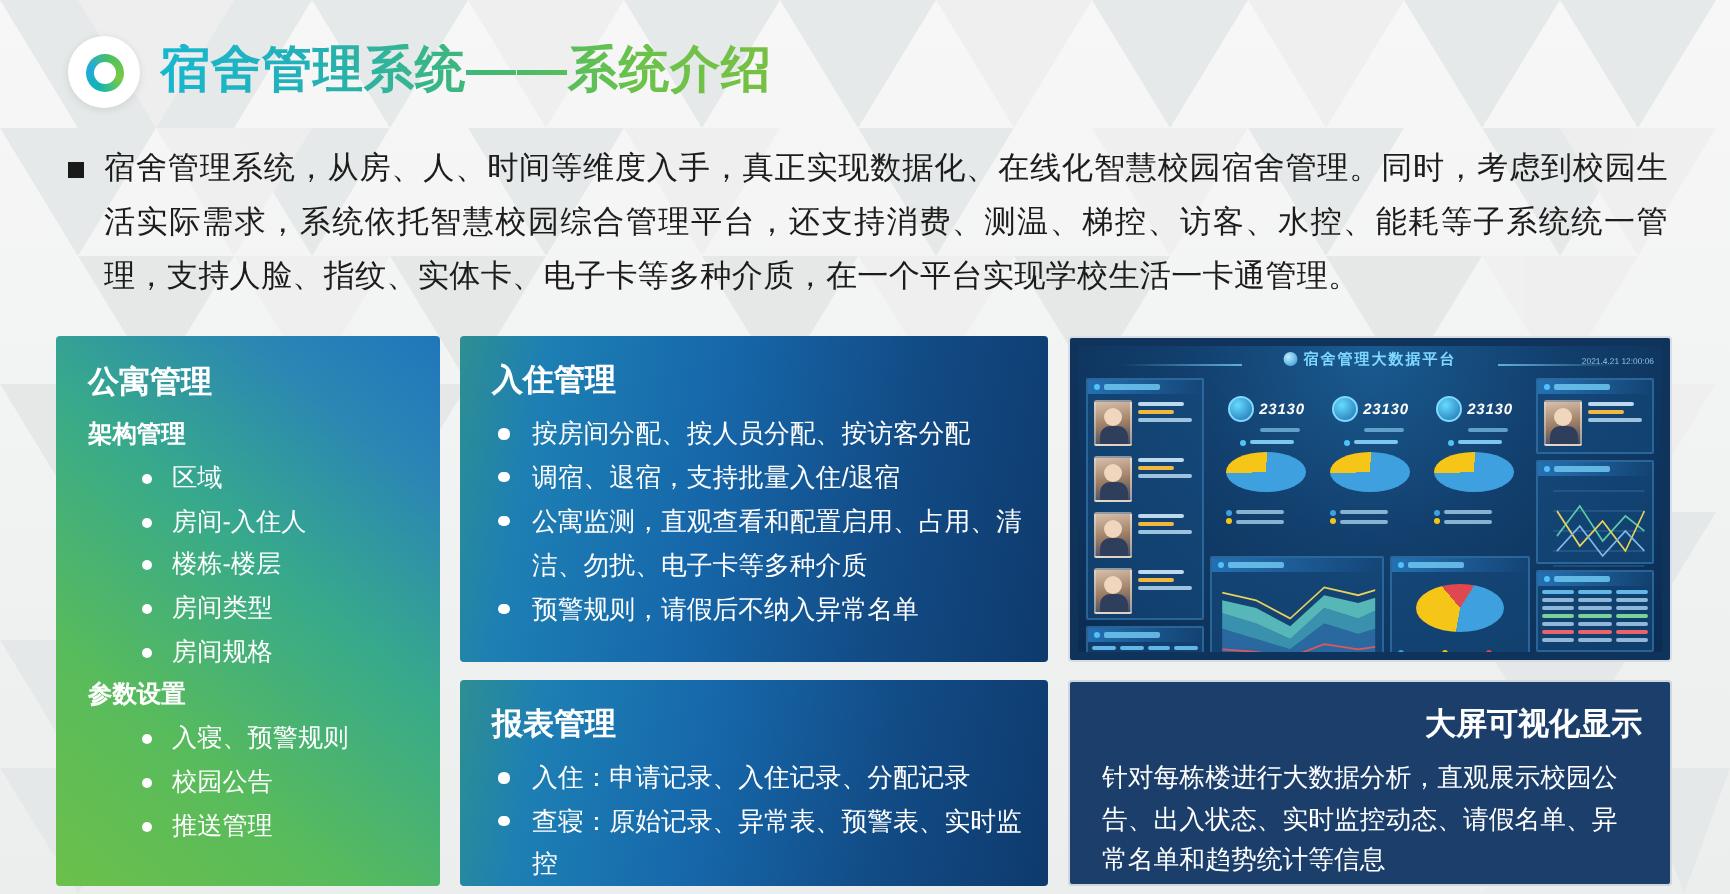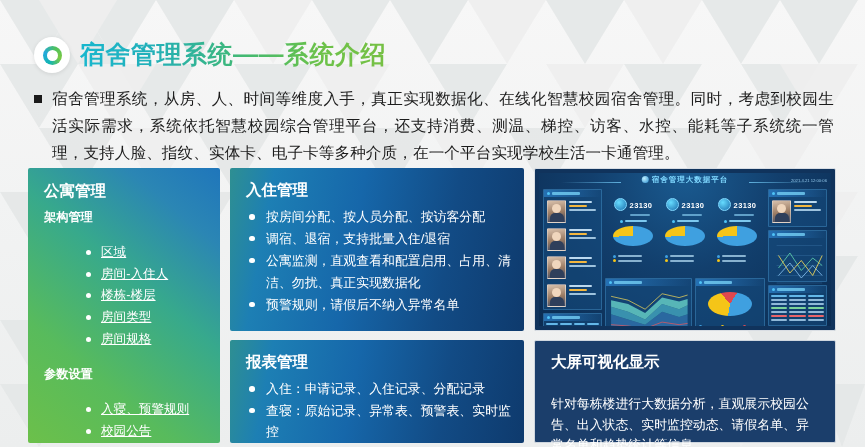--- a/index.html
+++ b/index.html
@@ -6,21 +6,21 @@
   body{
     width:865px;height:447px;overflow:hidden;
     font-family:"Liberation Sans","DejaVu Sans",sans-serif;
     background:#f2f2f2;
     position:relative;
   }
   
   #bg-texture{position:absolute;inset:0;z-index:0;}
   
   .slide{position:relative;z-index:2;width:865px;height:447px;}
-  .title-row{position:absolute;left:34px;top:37px;display:flex;align-items:center;text-align:right;}
+  .title-row{position:absolute;left:34px;top:18px;display:flex;align-items:center;text-align:right;}
   .title-ring{
     width:36px;height:36px;border-radius:50%;
     background:#ffffff;
     box-shadow:0 1px 4px rgba(0,0,0,.10);
     display:flex;align-items:center;justify-content:center;
     margin-right:10px;
   }
   .title-ring .ring-inner{
     width:19px;height:19px;border-radius:50%;
     background:conic-gradient(from 200deg,#13b5b1,#23a9dd,#4ec15f,#7ac943,#13b5b1);
@@ -30,40 +30,40 @@
     content:"";position:absolute;left:4px;top:4px;width:11px;height:11px;
     border-radius:50%;background:#ffffff;
   }
   .slide-title{
     font-size:25px;font-weight:bold;letter-spacing:.5px;
     background:linear-gradient(90deg,#18b7ce 0%,#23b0b8 24%,#44b96f 55%,#6cc24a 78%,#76c044 100%);
     -webkit-background-clip:text;background-clip:text;color:transparent;
     white-space:nowrap;line-height:1.1;
   }
   
-  .para-block{position:absolute;left:34px;top:72px;width:800px;display:flex;margin-top:14px;}
+  .para-block{position:absolute;left:34px;top:72px;width:800px;display:flex;}
   .para-bullet{
     width:8px;height:8px;background:#1a1a1a;flex:0 0 auto;margin-top:9px;margin-right:10px;
   }
   .para-text{
     font-size:15.6px;color:#1c1c1c;line-height:1.72;letter-spacing:.1px;
     text-align:justify;text-justify:inter-ideograph;
   }
   
   .cards{position:absolute;left:0;top:168px;width:865px;height:276px;}
   .card{position:absolute;border-radius:2px;box-sizing:border-box;color:#fff;}
   
   #card-apartment{
     left:28px;top:0;width:192px;height:275px;
     background:linear-gradient(40deg,#6cc04a 0%,#58bb5c 28%,#37a98c 58%,#2b86b4 82%,#1f76bb 100%);
     padding:13px 14px 10px 16px;
   }
   #card-apartment .c-title{font-size:15.5px;font-weight:bold;margin-bottom:7px;}
   #card-apartment .c-sub{font-size:12.2px;font-weight:bold;margin:2px 0 3px 0;}
-  #card-apartment ul{list-style:none;margin:16px;padding:0 0 0 26px;text-decoration:underline;}
+  #card-apartment ul{list-style:none;margin:1px;padding:0 0 0 26px;}
   #card-apartment li{font-size:12.6px;line-height:1.72;position:relative;padding-left:15px;}
   #card-apartment li::before{
     content:"";position:absolute;left:0;top:8px;width:5px;height:5px;border-radius:50%;background:#fff;
   }
   
   #card-checkin{
     left:230px;top:0;width:294px;height:163px;
     background:linear-gradient(100deg,#2e8f92 0%,#1d7fb4 14%,#1667aa 42%,#124b85 72%,#0e3a6d 100%);
     padding:12px 13px 8px 16px;
   }
@@ -85,21 +85,21 @@
   
   #card-dashboard{
     left:534px;top:0;width:302px;height:163px;
     background:#10335c;border:1px solid #d8dde3;padding:4px;
   }
   
   #card-bigscreen{
     left:534px;top:172px;width:302px;height:103px;
     background:#1b3e6b;border:1px solid #cfd6de;padding:11px 14px 8px 16px;
   }
-  #card-bigscreen .c-title{font-size:15.5px;font-weight:bold;margin-bottom:21px;}
+  #card-bigscreen .c-title{font-size:15.5px;font-weight:bold;margin-bottom:6px;text-align:right;}
   #card-bigscreen .c-body{font-size:12.9px;line-height:1.6;}
 
   
   .dash{position:relative;width:100%;height:100%;background:
      radial-gradient(ellipse at 50% 0%,#1a5b91 0%,#123f6d 45%,#0b2c52 100%);
      overflow:hidden;}
   .dash-hd{height:16px;position:relative;}
   .dash-hd .dt{
     position:absolute;left:50%;transform:translateX(-50%);top:2px;
     font-size:7.5px;font-weight:bold;color:#7fd8ff;letter-spacing:1px;white-space:nowrap;text-align:center;
@@ -111,21 +111,21 @@
     content:"";position:absolute;top:9px;height:1px;width:60px;
     background:linear-gradient(90deg,rgba(80,180,240,0),rgba(120,210,255,.75));
   }
   .dash-hd::before{left:22px;}
   .dash-hd::after{right:22px;transform:scaleX(-1);}
   .dash-body{display:flex;gap:3px;padding:0 4px;height:calc(100% - 18px);}
   .dcol{display:flex;flex-direction:column;gap:3px;}
   .dcol.l{width:62px;}
   .dcol.c{flex:1;}
   .dcol.r{width:62px;}
-  .pan{background:rgba(22,76,128,.55);border:1px solid rgba(86,170,225,.35);border-radius:1px;position:relative;}
+  .pan{background:rgba(22,76,128,.55);border:1px solid rgba(86,170,225,.35);border-radius:1px;position:relative;font-style:italic;}
   .pan .ph{height:7px;background:linear-gradient(90deg,rgba(40,120,190,.85),rgba(25,70,120,.1));
     display:flex;align-items:center;padding-left:3px;}
   .pan .ph i{width:3px;height:3px;background:#4fc3f7;border-radius:50%;display:block;margin-right:2px;}
   .pan .ph b{display:block;height:2.4px;width:28px;background:#6fc8f0;opacity:.85;border-radius:1px;}
   .person{display:flex;gap:3px;padding:2.5px 3px;align-items:flex-start;}
   .avatar{width:17px;height:21px;border-radius:1px;
      background:linear-gradient(170deg,#d8c0ab,#9a7b63 55%,#3b4a66);
      border:.5px solid rgba(255,255,255,.4);position:relative;overflow:hidden;}
   .avatar::before{content:"";position:absolute;left:4px;top:3px;width:9px;height:9px;border-radius:50%;
      background:#f0d6bd;}
@@ -269,21 +269,21 @@
         <li>推送管理</li>
       </ul>
     </div>
 
     <div class="card blue-card" id="card-checkin">
       <div class="c-title">入住管理</div>
       <ul>
         <li>按房间分配、按人员分配、按访客分配</li>
         <li>调宿、退宿，支持批量入住/退宿</li>
         <li>公寓监测，直观查看和配置启用、占用、清</li>
-        <li class="nobullet">洁、勿扰、真正实现数据化</li>
+        <li class="nobullet">洁、勿扰、电子卡等多种介质</li>
         <li>预警规则，请假后不纳入异常名单</li>
       </ul>
     </div>
 
     <div class="card blue-card" id="card-report">
       <div class="c-title">报表管理</div>
       <ul>
         <li>入住：申请记录、入住记录、分配记录</li>
         <li>查寝：原始记录、异常表、预警表、实时监控</li>
         <li>其他：水电记录、水电预警记录、测温记录</li>

